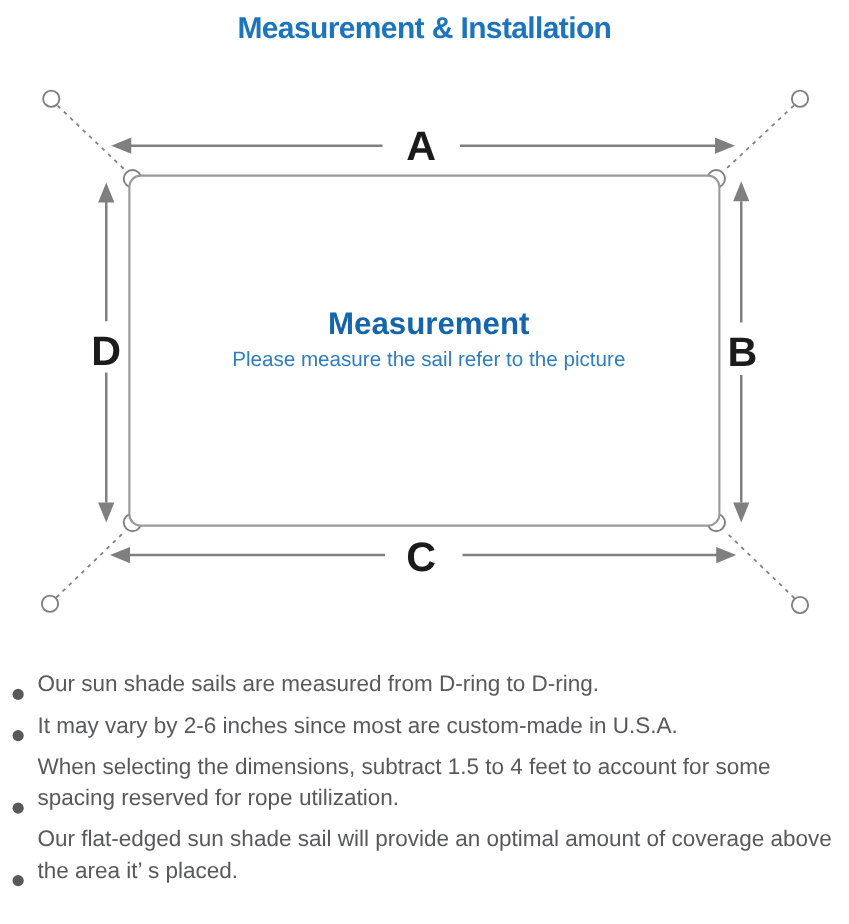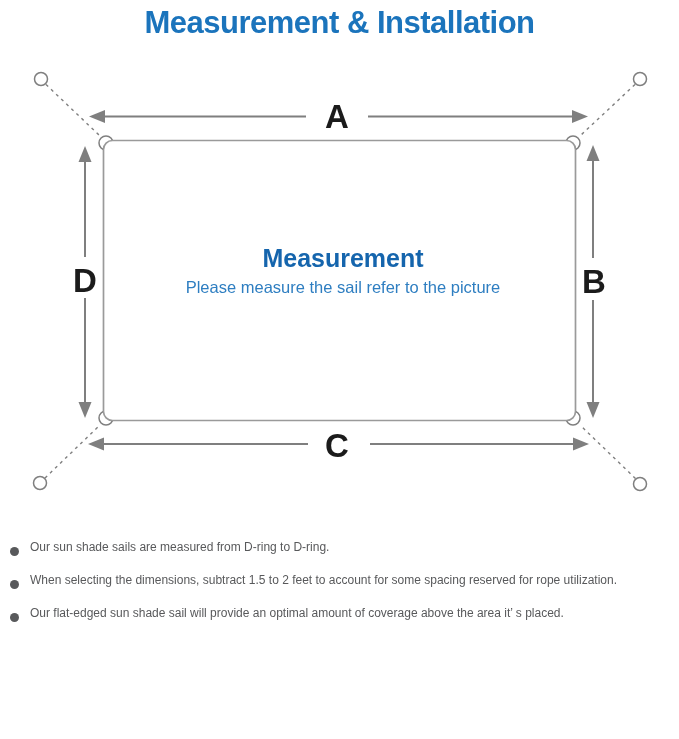--- a/index.html
+++ b/index.html
@@ -17,21 +17,21 @@
   .page{
     position:relative;
     width:679px;height:739px;
     background:var(--background);
     font-family:"Liberation Sans", sans-serif;
     overflow:hidden;
   }
   .title{
     position:absolute;top:0;left:0;width:679px;height:46px;
     display:flex;align-items:center;justify-content:center;
-    font-size:31px;font-weight:bold;letter-spacing:-0.5px;
+    font-size:24px;font-weight:bold;letter-spacing:-0.5px;
     color:var(--title-blue);
   }
   .diagram{
     position:absolute;top:50px;left:0;width:679px;height:475px;
   }
   .diagram .line{stroke:var(--line-gray);stroke-width:2;fill:none;}
   .diagram .dash{stroke:var(--line-gray);stroke-width:1.4;stroke-dasharray:3 4;fill:none;}
   .diagram .head{fill:var(--line-gray);stroke:none;}
   .diagram .ring{fill:#ffffff;stroke:var(--line-gray);stroke-width:1.5;}
   .diagram .sail{fill:#ffffff;stroke:var(--border-gray);stroke-width:1.7;}
@@ -49,24 +49,24 @@
     font-family:"Liberation Sans", sans-serif;
     font-size:16.5px;fill:var(--subheading-blue);
     text-anchor:middle;
   }
   .notes{
     position:absolute;top:535px;left:0;width:679px;
     padding:0 4px 0 10px;
     list-style:none;
   }
   .note-item{
-    display:flex;align-items:center;
+    display:flex;align-items:flex-end;
     margin-bottom:8px;
     color:var(--text-gray);
-    font-size:12px;line-height:25px;
+    font-size:18px;line-height:25px;
   }
   .bullet-dot{
     flex:0 0 9px;width:9px;height:9px;border-radius:50%;
     background:var(--text-gray);
     margin:8px 11px 0 0;
   }
   .note-text{flex:1;}
 </style>
 </head>
 <body>
@@ -122,21 +122,25 @@
     <text class="center-sub" x="343" y="293">Please measure the sail refer to the picture</text>
   </svg>
 
   <ul class="notes">
     <li class="note-item">
       <span class="bullet-dot"></span>
       <span class="note-text">Our sun shade sails are measured from D-ring to D-ring.</span>
     </li>
     <li class="note-item">
       <span class="bullet-dot"></span>
-      <span class="note-text">When selecting the dimensions, subtract 1.5 to 2 feet to account for some spacing reserved for rope utilization.</span>
+      <span class="note-text">It may vary by 2-6 inches since most are custom-made in U.S.A.</span>
+    </li>
+    <li class="note-item">
+      <span class="bullet-dot"></span>
+      <span class="note-text">When selecting the dimensions, subtract 1.5 to 4 feet to account for some spacing reserved for rope utilization.</span>
     </li>
     <li class="note-item">
       <span class="bullet-dot"></span>
       <span class="note-text">Our flat-edged sun shade sail will provide an optimal amount of coverage above the area it’ s placed.</span>
     </li>
   </ul>
 
 </div>
 
 </body></html>

